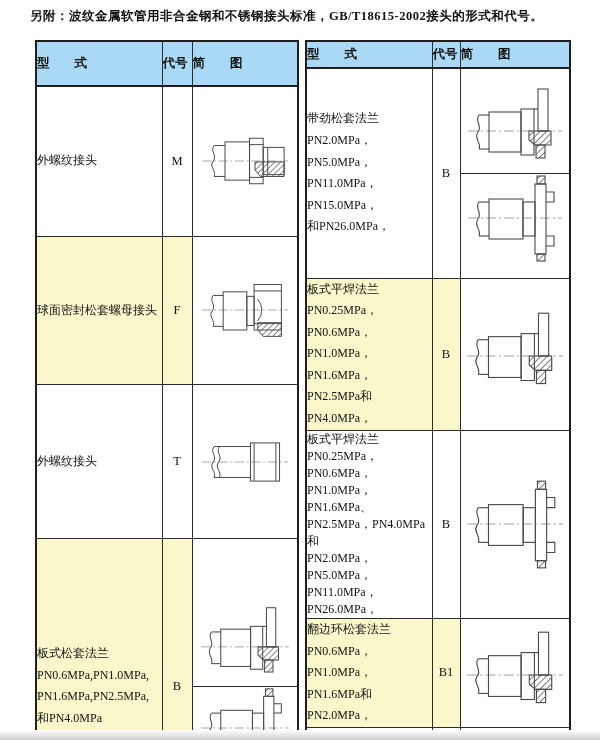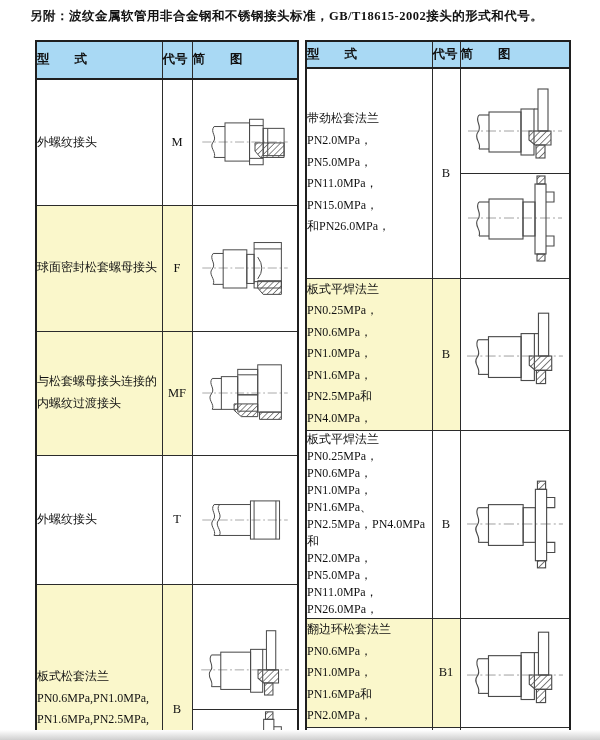--- a/index.html
+++ b/index.html
@@ -109,39 +109,20 @@
           <rect x="60" y="16" width="30" height="50"></rect>
           <line x1="60" y1="23" x2="90" y2="23"></line>
               <line x1="60" y1="59" x2="90" y2="59"></line>
           <path d="M64,32 q9,12 0,24"></path>
           <polygon class="h" points="64,58 90,58 90,73 70,73 64,66"></polygon>
         </svg>
       </td>
     </tr>
 
 
-    <tr class="hl" style="height:89px;">
-      <td class="type-cell">与松套螺母接头连接的内螺纹过渡接头</td>
-      <td class="code-cell">MF</td>
-      <td class="diag-cell" style="background:#fff;">
-        <svg class="diag" width="100" height="80" viewBox="0 0 100 88">
-          <line class="cl" x1="3" y1="44" x2="97" y2="44"></line>
-          <path d="M14,28 C9,34 18,39 13,45 C8,51 17,56 14,62"></path>
-          <line x1="14" y1="28" x2="24" y2="28"></line>
-              <line x1="14" y1="62" x2="24" y2="62"></line>
-          <rect x="24" y="26" width="18" height="36"></rect>
-          <rect x="42" y="18" width="22" height="28"></rect>
-          <line x1="42" y1="24" x2="64" y2="24"></line>
-          <rect x="64" y="13" width="26" height="52"></rect>
-          <rect x="42" y="46" width="22" height="18"></rect>
-          <polygon class="h" points="38,56 64,56 64,70 46,70 38,63"></polygon>
-          <polygon class="h" points="66,65 90,65 90,73 66,73"></polygon>
-        </svg>
-      </td>
-    </tr>
 
     <tr style="height:93px;">
       <td class="type-cell">外螺纹接头</td>
       <td class="code-cell">T</td>
       <td class="diag-cell">
         <svg class="diag" width="100" height="80" viewBox="0 0 100 88">
           <line class="cl" x1="3" y1="44" x2="97" y2="44"></line>
           <path d="M16,27 C11,33 20,38 15,44 C10,50 19,55 16,61"></path>
           <path d="M22,27 C17,33 26,38 21,44 C16,50 25,55 22,61"></path>
           <line x1="16" y1="27" x2="56" y2="27"></line>

